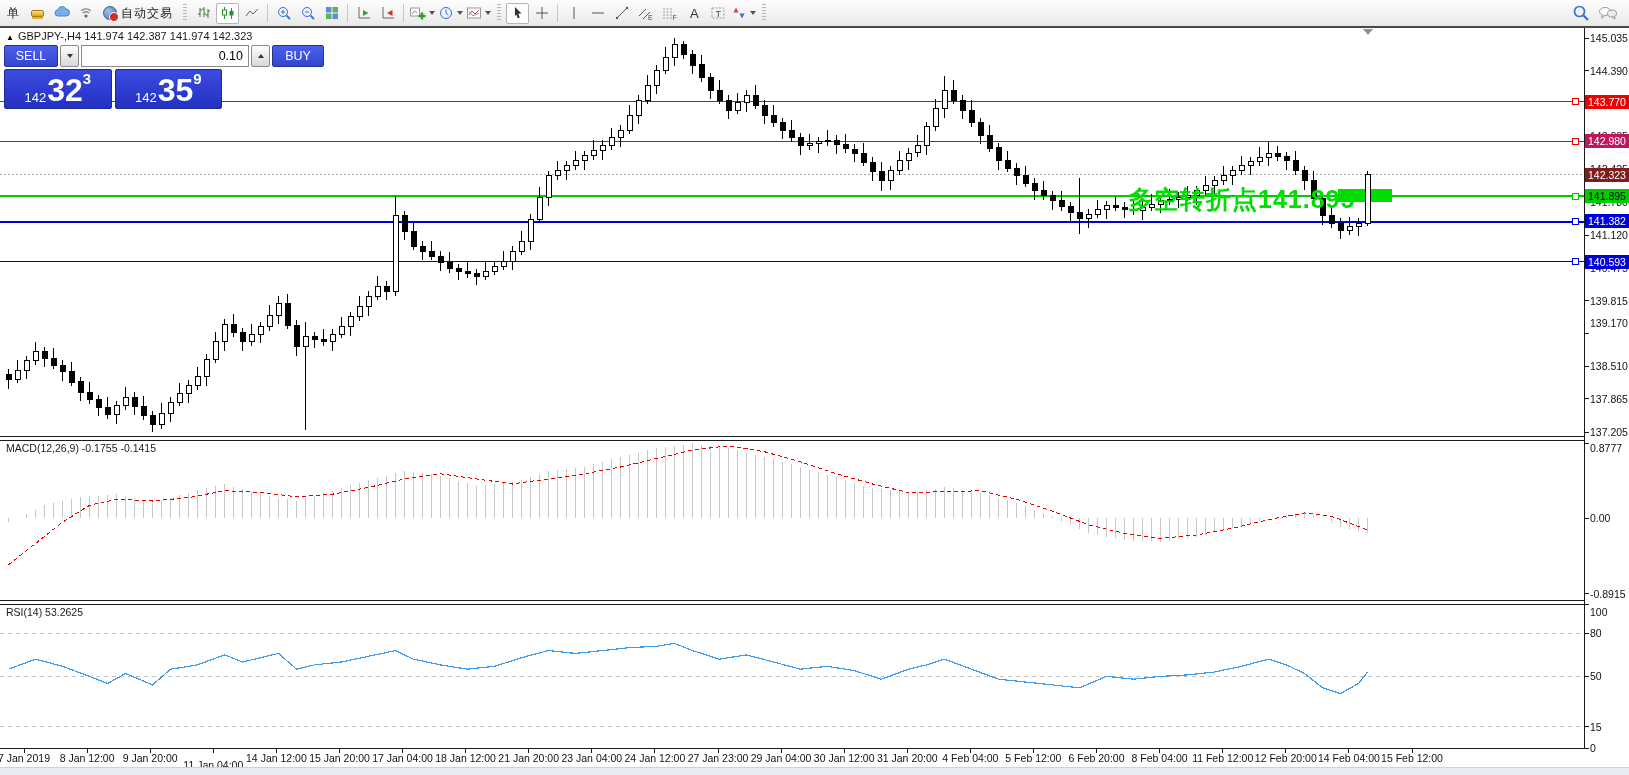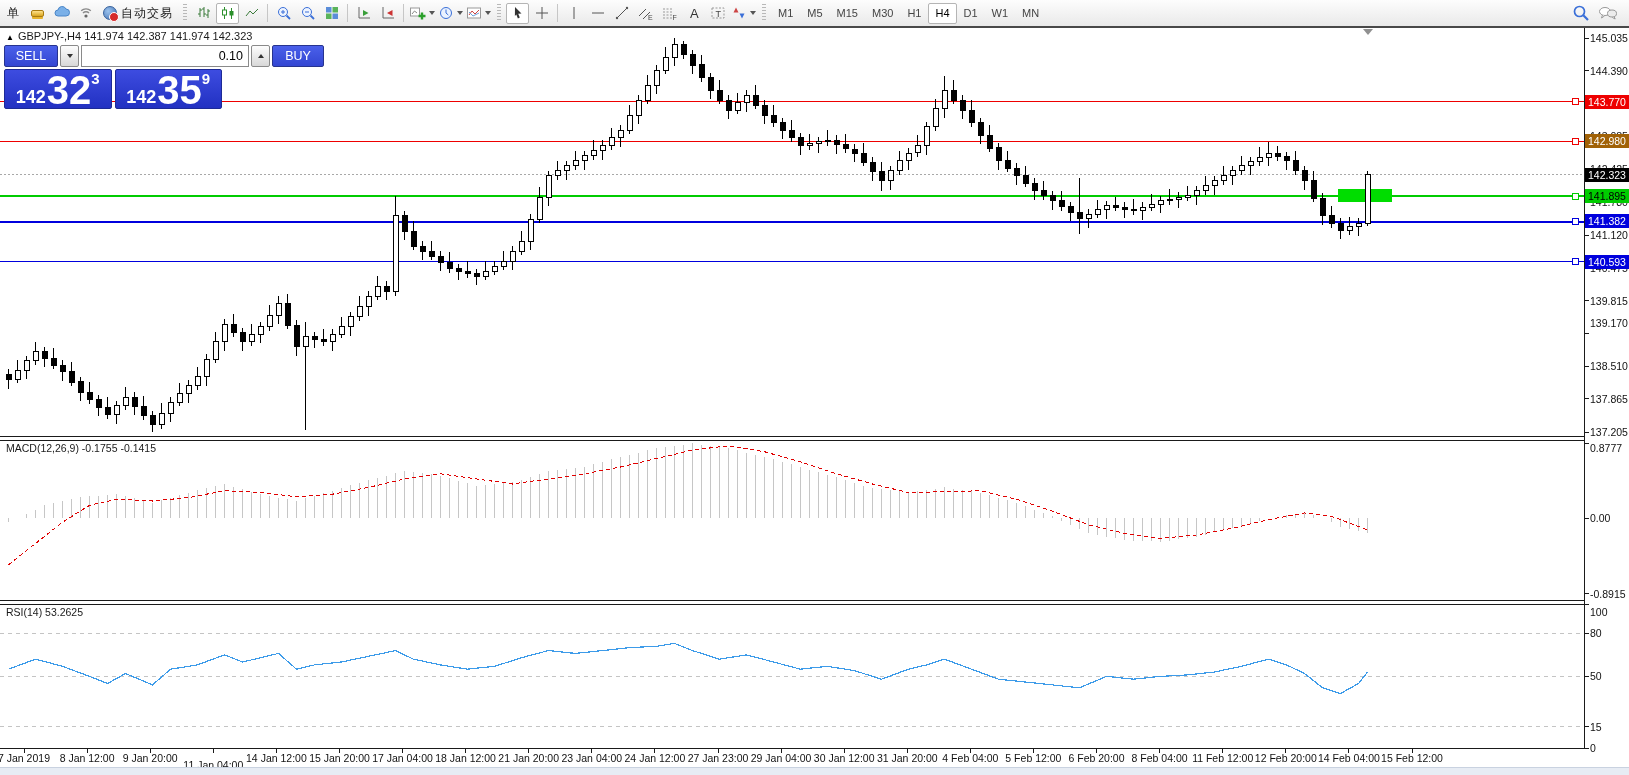--- a/index.html
+++ b/index.html
@@ -30,22 +30,22 @@
 .ocrow1{display:flex;gap:2px;height:22px}
 .ocbtn{flex:0 0 54px;background:linear-gradient(#4a60ea,#3346d2);border:1px solid #27348f;color:#fff;font-size:12.5px;font-family:"Liberation Sans",sans-serif;border-radius:2px}
 .ocbtn.buy{flex-basis:52px}
 .spin{flex:0 0 19px;background:linear-gradient(#fdfdfd,#d8d8d8);border:1px solid #8a8a8a;border-radius:2px;position:relative}
 .spin::after{content:"";position:absolute;left:50%;top:50%;transform:translate(-50%,-50%);width:0;height:0;border-left:3.5px solid transparent;border-right:3.5px solid transparent}
 .spin.down::after{border-top:4.5px solid #333}
 .spin.up::after{border-bottom:4.5px solid #333}
 .ocvol{flex:1;border:1px solid #8a8a8a;font-size:12.5px;text-align:right;padding-right:5px;font-family:"Liberation Sans",sans-serif}
 .ocrow2{display:flex;gap:3px;margin-top:2px}
 .pricebox{flex:1;height:40px;background:linear-gradient(#3d4ce0,#2231c2);border:1px solid #1d2a96;border-radius:2px;color:#fff;display:flex;align-items:flex-end;justify-content:center;padding-bottom:3px}
-.pricebox .pp{font-size:18px;font-weight:bold;line-height:15px;margin-right:1px}
-.pricebox .pb{font-size:40px;font-weight:bold;line-height:30px}
+.pricebox .pp{font-size:13px;font-weight:normal;line-height:15px;margin-right:1px}
+.pricebox .pb{font-size:32px;font-weight:bold;line-height:30px}
 .pricebox .ps{font-size:15px;font-weight:bold;line-height:14px;align-self:flex-start;margin-top:2px}
 
 #annotation{position:absolute;top:157px;left:1128px;font-size:25px;font-weight:bold;color:#00dd00;white-space:nowrap;letter-spacing:1px}
 
 .ind-label{position:absolute;left:6px;font-size:10.5px;color:#1a1a1a;white-space:nowrap}
 .axlbl{position:absolute;left:1590px;font-size:10.5px;color:#111;white-space:nowrap;height:12px;line-height:12px}
 .tag{position:absolute;left:1585px;width:44px;height:14px;line-height:14px;font-size:10.5px;color:#fff;padding-left:3px;white-space:nowrap}
 .timelbl{position:absolute;top:726px;transform:translateX(-50%);font-size:10.5px;color:#111;white-space:nowrap}
 #bottom-strip{position:absolute;top:741px;left:0;width:1629px;height:8px;background:#e7ecf4;border-top:1px solid #c9d2e0}
 #scroll-marker{position:absolute;top:3px;left:1363px;width:0;height:0;border-left:5px solid transparent;border-right:5px solid transparent;border-top:6px solid #909090}
@@ -206,31 +206,20 @@
       </svg>
   </div>
   <div class="tbi">
     <svg width="16" height="16" viewBox="0 0 16 16">
         <polygon points="5,2.5 2.5,7.5 7.5,7.5" fill="#cc4444"></polygon>
         <polygon points="11,13.5 8.5,8.5 13.5,8.5" fill="#3a6fd8"></polygon>
       </svg>
     <span class="caret"></span>
   </div>
   <div class="grip"></div>
-  <div id="tf-group" style="display:flex;align-items:center">
-      <div class="tflabel">M1</div>
-      <div class="tflabel">M5</div>
-      <div class="tflabel">M15</div>
-      <div class="tflabel">M30</div>
-      <div class="tflabel">H1</div>
-      <div class="tflabel active">H4</div>
-      <div class="tflabel">D1</div>
-      <div class="tflabel">W1</div>
-      <div class="tflabel">MN</div>
-    </div>
   <div id="toolbar-right">
     <div class="tbi">
       <svg width="18" height="18" viewBox="0 0 18 18">
           <circle cx="7.5" cy="7.5" r="5" stroke="#3a6fd8" fill="none" stroke-width="1.7"></circle>
           <path d="M11.3 11.3L16 16" stroke="#3a6fd8" stroke-width="2.2"></path>
         </svg>
     </div>
     <div class="tbi">
       <svg width="20" height="16" viewBox="0 0 20 16">
           <ellipse cx="7" cy="6.5" rx="5.5" ry="4" fill="#fff" stroke="#999"></ellipse>
@@ -784,20 +773,21 @@
           <span class="ps">3</span>
       </div>
       <div class="pricebox">
         <span class="pp">142</span>
           <span class="pb">35</span>
           <span class="ps">9</span>
       </div>
     </div>
   </div>
 
+  <div id="annotation">多空转折点141.895</div>
   <div id="scroll-marker"></div>
 
   <div class="ind-label" style="top:416px">MACD(12,26,9) -0.1755 -0.1415</div>
   <div class="ind-label" style="top:580px">RSI(14) 53.2625</div>
 
   <div id="overlay">
       <div class="axlbl" style="top: 6px;">145.035</div>
       <div class="axlbl" style="top: 38.5px;">144.390</div>
       <div class="axlbl" style="top: 70.9px;">143.745</div>
       <div class="axlbl" style="top: 104.1px;">143.085</div>
@@ -812,22 +802,22 @@
       <div class="axlbl" style="top: 400px;">137.205</div>
       <div class="axlbl" style="top: 416px;">0.8777</div>
       <div class="axlbl" style="top: 486px;">0.00</div>
       <div class="axlbl" style="top: 561.8px;">-0.8915</div>
       <div class="axlbl" style="top: 580px;">100</div>
       <div class="axlbl" style="top: 601.4px;">80</div>
       <div class="axlbl" style="top: 644.4px;">50</div>
       <div class="axlbl" style="top: 694.5px;">15</div>
       <div class="axlbl" style="top: 716px;">0</div>
       <div class="tag" style="top: 68.7px; background: rgb(238, 0, 0); color: rgb(255, 255, 255);">143.770</div>
-      <div class="tag" style="top: 108.4px; background: #a16207; color: rgb(255, 255, 255);">142.980</div>
-      <div class="tag" style="top: 141.5px; background: #000000; color: rgb(255, 255, 255);">142.323</div>
+      <div class="tag" style="top: 108.4px; background: #be185d; color: rgb(255, 255, 255);">142.980</div>
+      <div class="tag" style="top: 141.5px; background: #7f1d1d; color: rgb(255, 255, 255);">142.323</div>
       <div class="tag" style="top: 163px; background: rgb(0, 204, 0); color: rgb(0, 0, 0);">141.895</div>
       <div class="tag" style="top: 188px; background: rgb(0, 0, 221); color: rgb(255, 255, 255);">141.382</div>
       <div class="tag" style="top: 228.5px; background: rgb(0, 0, 221); color: rgb(255, 255, 255);">140.593</div>
       <div class="timelbl" style="left: 24px;">7 Jan 2019</div>
       <div class="timelbl" style="left: 87.1px;">8 Jan 12:00</div>
       <div class="timelbl" style="left: 150.2px;">9 Jan 20:00</div>
       <div class="timelbl" style="left: 213.3px; margin-top: 7px;">11 Jan 04:00</div>
       <div class="timelbl" style="left: 276.4px;">14 Jan 12:00</div>
       <div class="timelbl" style="left: 339.5px;">15 Jan 20:00</div>
       <div class="timelbl" style="left: 402.5px;">17 Jan 04:00</div>

